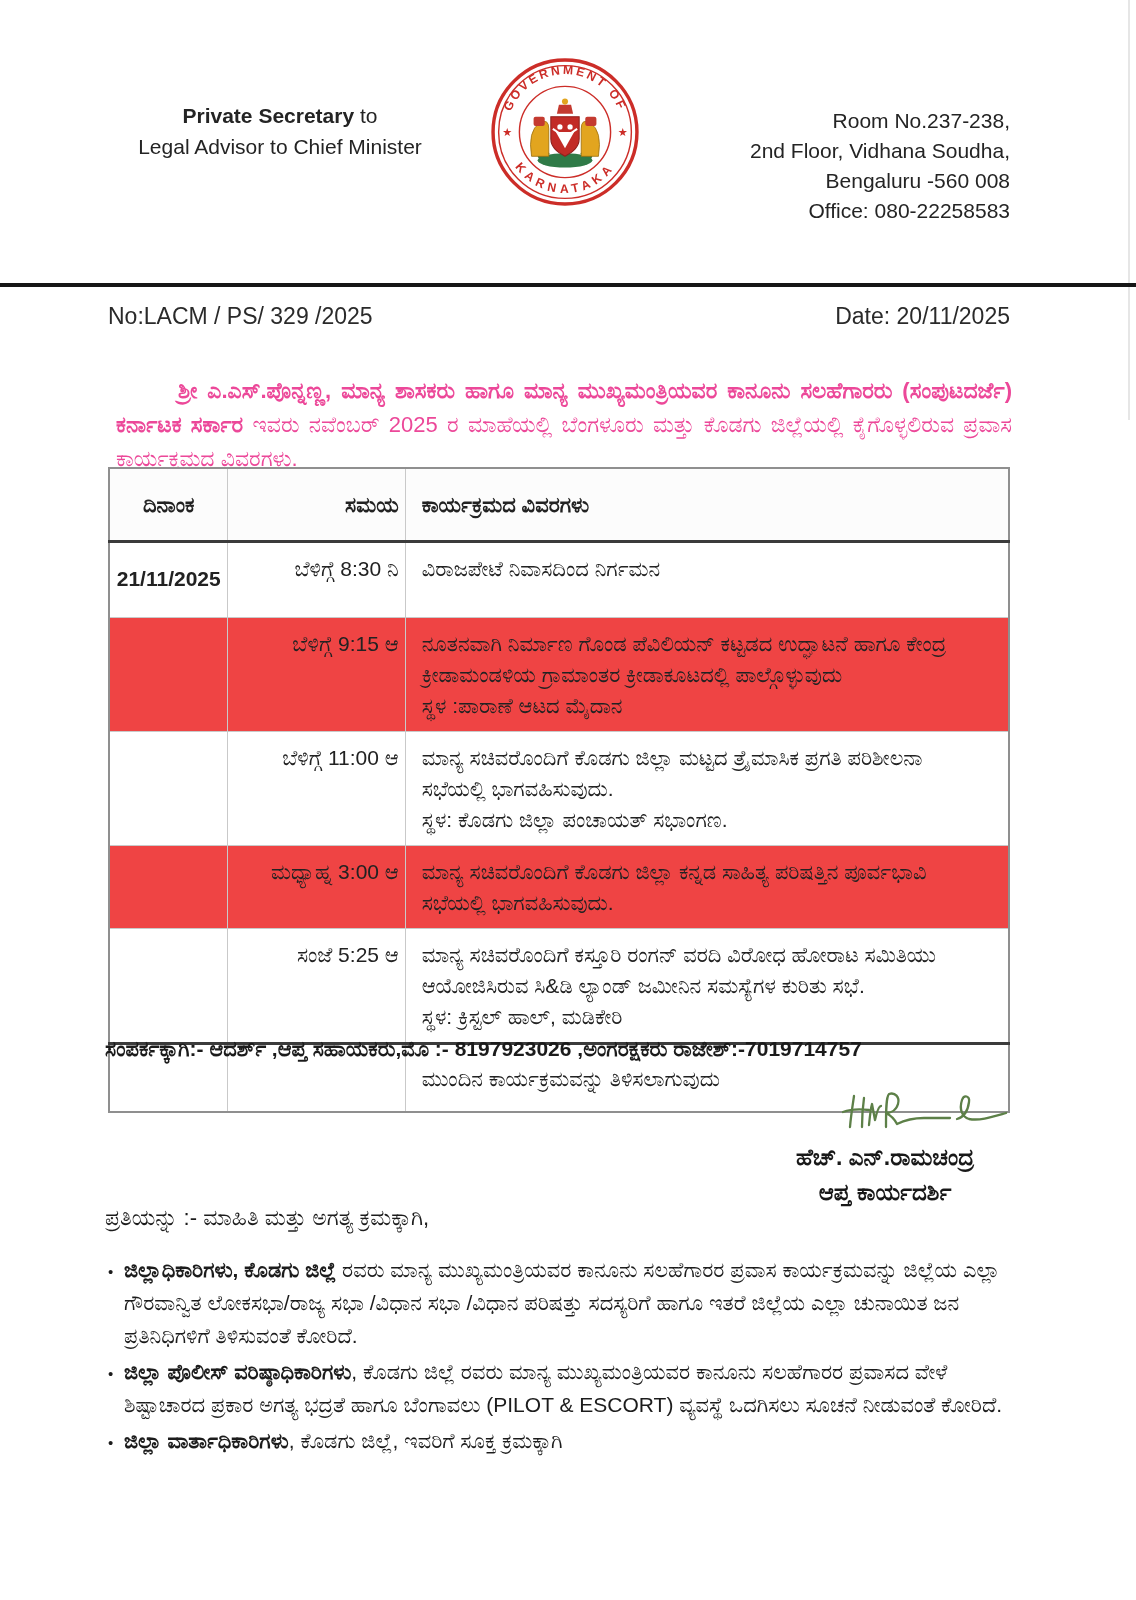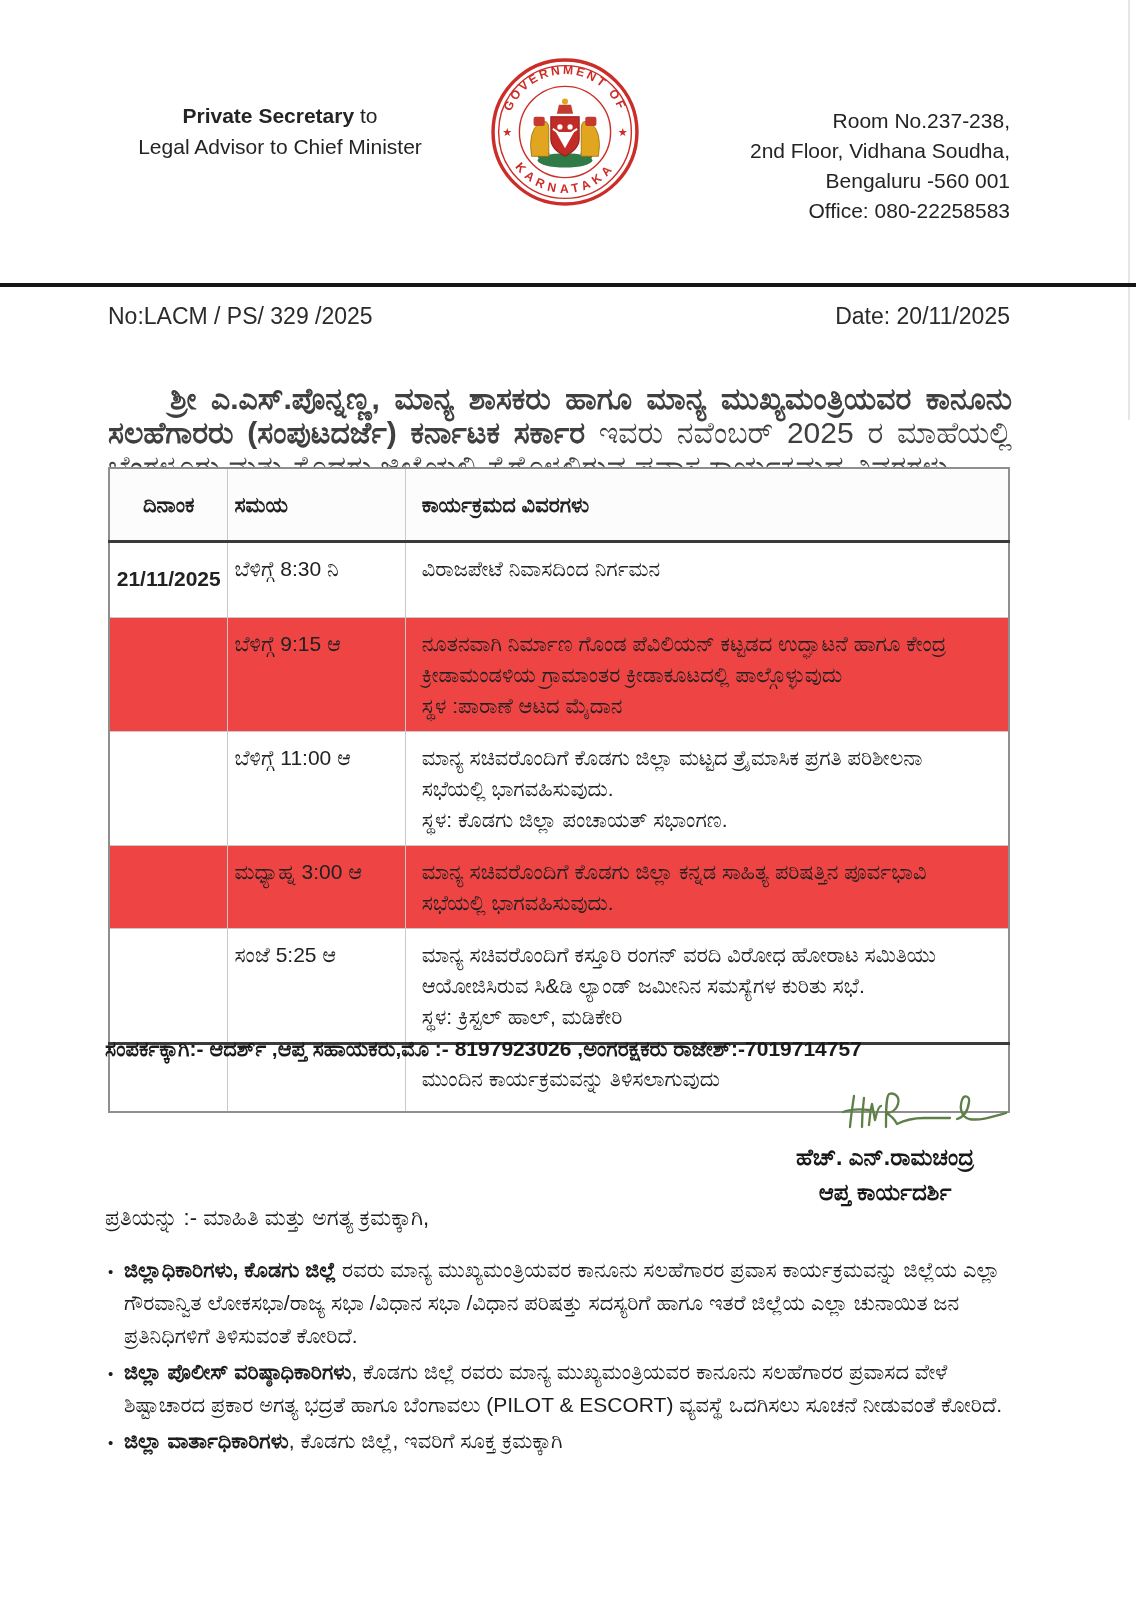--- a/index.html
+++ b/index.html
@@ -13,32 +13,32 @@
     font-size:21px;line-height:31px;color:#242424;}
   .lh-left b{font-weight:bold;}
   .lh-right{position:absolute;right:126px;top:100px;width:360px;text-align:right;
     font-size:21px;line-height:30px;color:#242424;margin-top:6px;}
   .emblem{position:absolute;left:489px;top:56px;}
   .rule{position:absolute;left:0;top:283px;width:1136px;height:4px;background:#161616;}
   
   .refline{position:absolute;left:108px;right:126px;top:303px;display:flex;
     justify-content:space-between;font-size:23px;color:#2a2a2a;gap:25px;}
   
-  .intro{position:absolute;left:108px;right:124px;top:352px;
-    font-size:30px;line-height:34px;text-align:justify;text-indent:62px;color:#404040;}
+  .intro{position:absolute;left:116px;right:124px;top:352px;
+    font-size:22px;line-height:34px;text-align:justify;text-indent:62px;color:#ec4899;}
   .intro .b{font-weight:bold;}
   
   .sched{position:absolute;left:108px;top:467px;width:902px;border-collapse:collapse;
     font-size:21px;line-height:31px;color:#222;}
   .sched td,.sched th{border:1px solid #c9c9c9;vertical-align:top;}
   .sched{border:2px solid #8f8f8f;}
   .sched thead th{font-weight:bold;text-align:center;padding:8px 6px;height:30px;
     vertical-align:middle;background:#fcfcfc;border-bottom:3px solid #3b3b3b;}
   .sched .c-date{width:110px;text-align:center;font-weight:bold;padding:20px 4px;}
-  .sched .c-time{width:175px;text-align:left;padding:10px 6px;}
+  .sched .c-time{width:175px;text-align:right;padding:10px 6px;}
   .sched .c-det{width:617px;text-align:left;padding:10px 16px;white-space:pre-line;}
   .sched tr.tint td{background:#ef4444;}
   .sched tr.thickbot td{border-bottom:3px solid #3b3b3b;}
   .sched tr.r1 td{height:34px;}
   .sched tr.r6 td{height:26px;vertical-align:middle;}
   
   .contact{position:absolute;left:105px;right:120px;top:1037px;
     font-size:21px;font-weight:bold;color:#1b1b1b;}
   
   .signature{position:absolute;left:840px;top:1085px;}
@@ -98,21 +98,21 @@
       <circle cx="70" cy="70" r="2.6" fill="#ffffff"></circle>
       <circle cx="80" cy="70" r="2.6" fill="#ffffff"></circle>
       <path d="M66 75 H84 L75 91 Z" fill="#ffffff"></path>
       <path d="M63 72 L69 76 M87 72 L81 76" stroke="#ffffff" stroke-width="2"></path>
     </g>
   </svg>
 
   <div class="lh-right">
     <span>Room No.237-238,</span><br>
     <span>2nd Floor, Vidhana Soudha,</span><br>
-    <span>Bengaluru -560 001</span><br>
+    <span>Bengaluru -560 008</span><br>
     <span>Office: 080-22258583</span>
   </div>
 
   <div class="rule"></div>
 
   <div class="refline">
     <span>No:LACM / PS/ 329 /2025</span>
     <span>Date: 20/11/2025</span>
   </div>
 

